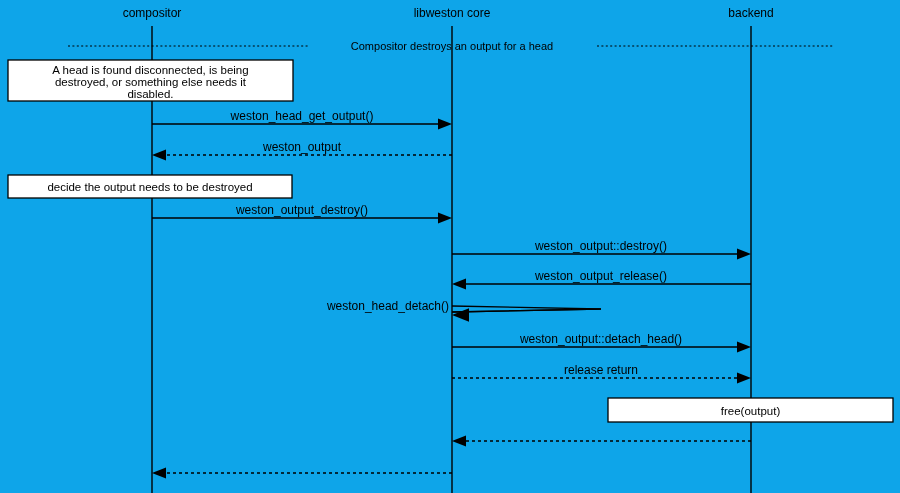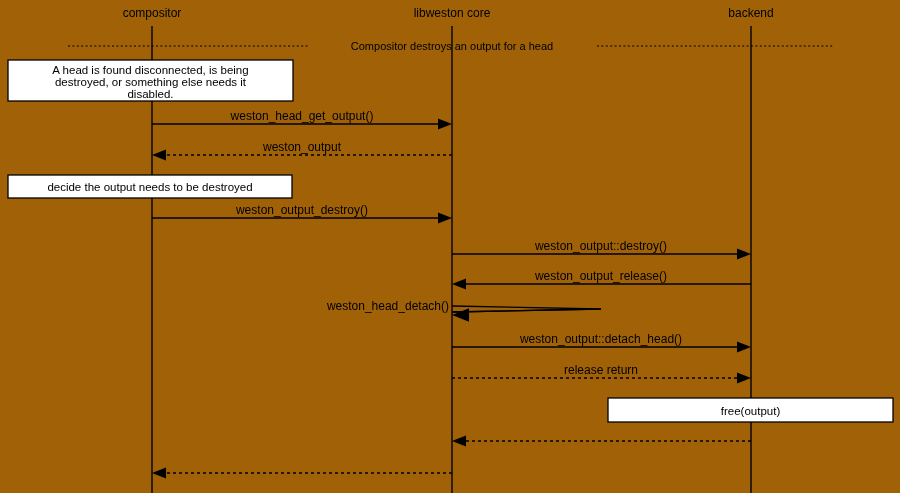--- a/index.html
+++ b/index.html
@@ -9,21 +9,21 @@
   }
   body {
     font-family: "Liberation Sans", sans-serif;
     color: #000000;
   }
   #diagram-root {
     position: relative;
     width: 900px;
     height: 493px;
     overflow: hidden;
-    background: #a16207;
+    background: #0ea5e9;
   }
   #seq-svg {
     position: absolute;
     top: 0;
     left: 0;
     width: 900px;
     height: 493px;
     display: block;
   }
   .participant-label {

